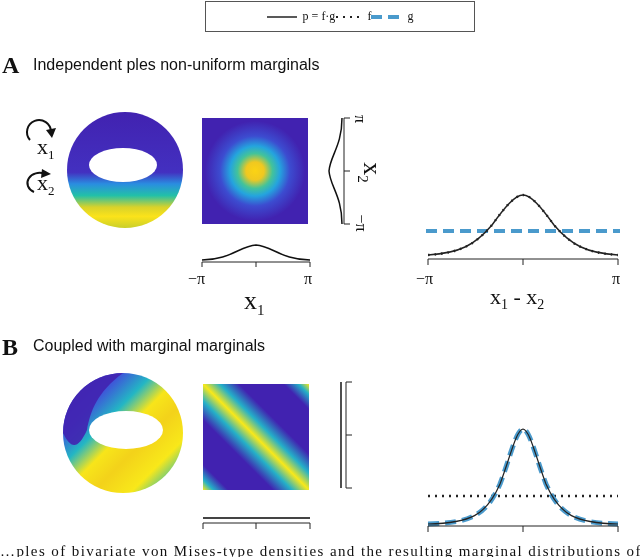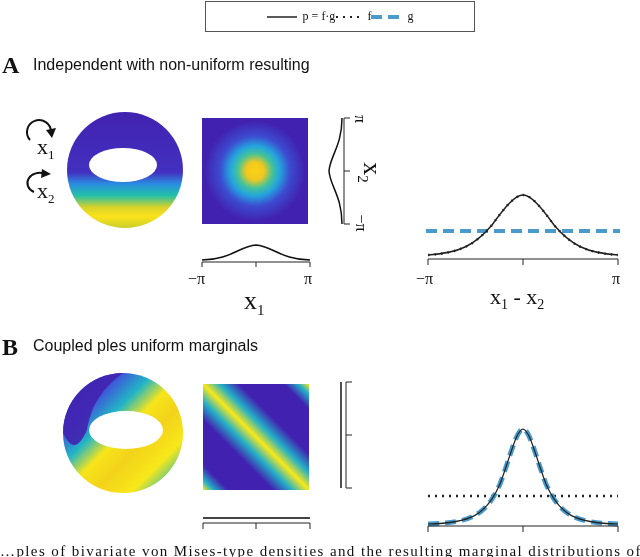--- a/index.html
+++ b/index.html
@@ -34,30 +34,30 @@
   </div>
   <div class="leg-item">
     <svg width="30" height="6">
         <line x1="0" y1="3" x2="30" y2="3" stroke="#4a9acc" stroke-width="4" stroke-dasharray="11 6"></line>
       </svg>
     <span>g</span>
   </div>
 </div>
 
 <div class="abs panel-letter" style="left:2px; top:52px;">A</div>
-<div class="abs panel-title" style="left:33px; top:56px;">Independent with non-uniform resulting</div>
+<div class="abs panel-title" style="left:33px; top:56px;">Independent ples non-uniform marginals</div>
 
 <svg class="abs" style="left:18px; top:110px;" width="50" height="90">
   <path d="M12 30 A12 12 0 1 1 33 22" fill="none" stroke="#111" stroke-width="2"></path>
   <polygon points="28,20 38,18 34,28" fill="#111"></polygon>
   <path d="M16 82 A12 10 0 1 1 27 64" fill="none" stroke="#111" stroke-width="2"></path>
   <polygon points="24,59 33,64 23,68" fill="#111"></polygon>
 </svg>
 <div class="abs axis-label" style="left:37px; top:134px;"><span>x</span><sub style="font-size:13px">1</sub></div>
-<div class="abs axis-label" style="left:37px; top:178px;"><span>x</span><sub style="font-size:13px">2</sub></div>
+<div class="abs axis-label" style="left:37px; top:170px;"><span>x</span><sub style="font-size:13px">2</sub></div>
 
 <svg class="abs" style="left:65px; top:110px;" width="120" height="120">
   <defs>
     <linearGradient id="torA" x1="0" y1="0" x2="0" y2="1">
       <stop offset="0" stop-color="#4122b0"></stop>
       <stop offset="0.52" stop-color="#4330c0"></stop>
       <stop offset="0.62" stop-color="#2a8de0"></stop>
       <stop offset="0.72" stop-color="#22c0a8"></stop>
       <stop offset="0.82" stop-color="#d8d22a"></stop>
       <stop offset="0.9" stop-color="#fbe31a"></stop>
@@ -112,21 +112,21 @@
   <line x1="8" y1="74" x2="198" y2="74" stroke="#222" stroke-width="1"></line>
   <line x1="8" y1="74" x2="8" y2="80" stroke="#222"></line>
   <line x1="103" y1="74" x2="103" y2="80" stroke="#222"></line>
   <line x1="198" y1="74" x2="198" y2="80" stroke="#222"></line>
 </svg>
 <div class="abs tick" style="left:416px; top:270px;">−π</div>
 <div class="abs tick" style="left:612px; top:270px;">π</div>
 <div class="abs axis-label" style="left:490px; top:284px; font-size:22px;"><span>x</span><sub style="font-size:14px">1</sub><span style="white-space:pre"> - </span><span>x</span><sub style="font-size:14px">2</sub></div>
 
 <div class="abs panel-letter" style="left:2px; top:334px;">B</div>
-<div class="abs panel-title" style="left:33px; top:337px;">Coupled ples uniform marginals</div>
+<div class="abs panel-title" style="left:33px; top:337px;">Coupled with marginal marginals</div>
 
 <svg class="abs" style="left:62px; top:372px;" width="122" height="122">
   <defs>
     <linearGradient id="torB" x1="0" y1="0" x2="1" y2="1">
       <stop offset="0" stop-color="#4122b0"></stop>
       <stop offset="0.25" stop-color="#3d5ad8"></stop>
       <stop offset="0.38" stop-color="#23b6c4"></stop>
       <stop offset="0.5" stop-color="#f7e51a"></stop>
       <stop offset="0.62" stop-color="#f3d21a"></stop>
       <stop offset="0.78" stop-color="#f8e81a"></stop>

